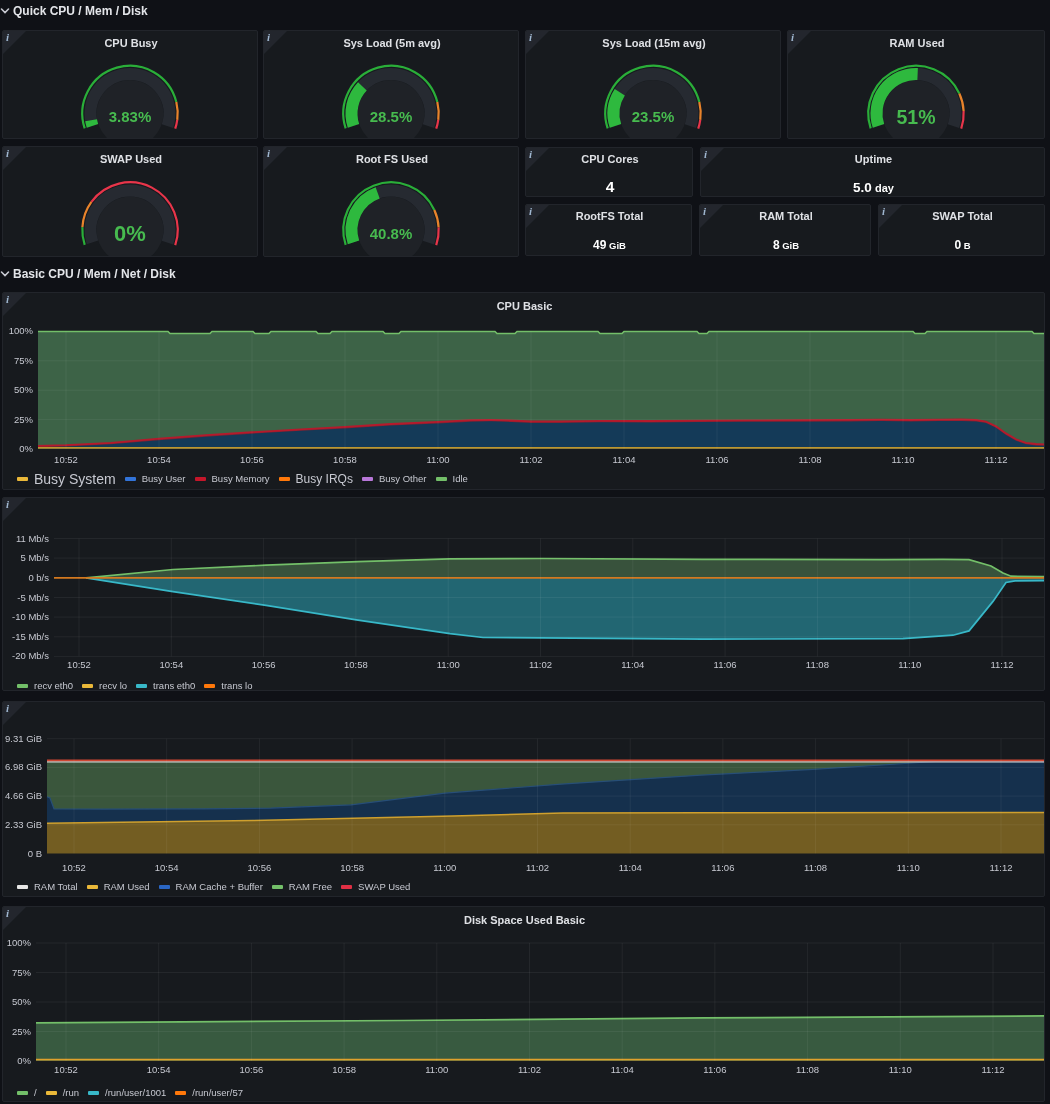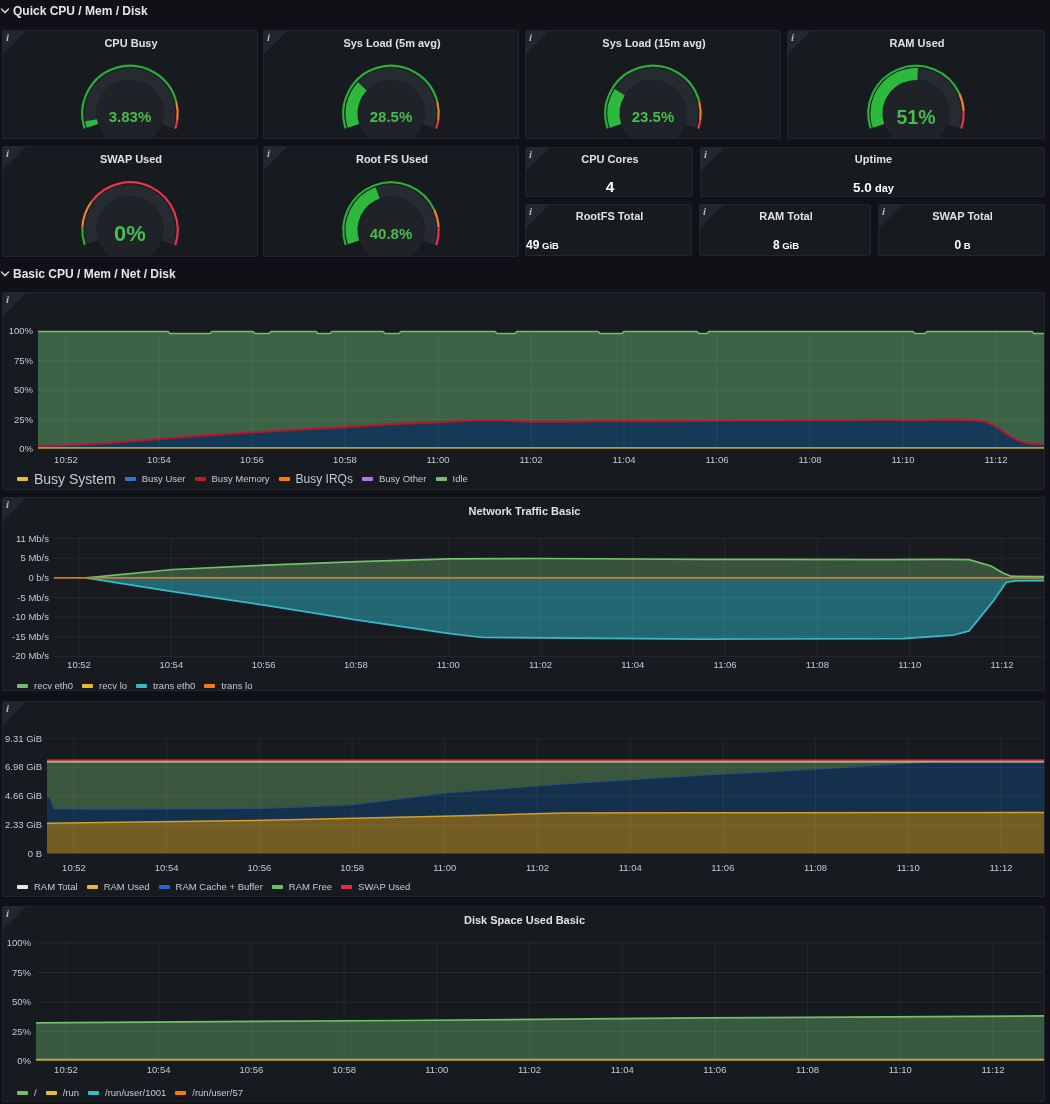--- a/index.html
+++ b/index.html
@@ -112,37 +112,38 @@
     <div class="panel" style="left:700px;top:147px;width:345px;height:50px">
       <div class="corner"></div>
       <span class="info">i</span>
       <div style="position:absolute;left:0;top:5px;width:345px;text-align:center;font-size:11px;font-weight:bold;color:#dfe1e5">Uptime</div>
       <div style="position:absolute;left:0;top:32.2px;width:345px;text-align:center;line-height:1.15;font-size:13.5px;font-weight:bold;color:#ffffff">5.0<span style="font-size:11px"> day</span></div>
     </div>
     <div class="panel" style="left:525px;top:204px;width:167px;height:52px">
       <div class="corner"></div>
       <span class="info">i</span>
       <div style="position:absolute;left:0;top:5px;width:167px;text-align:center;font-size:11px;font-weight:bold;color:#dfe1e5">RootFS Total</div>
-      <div style="position:absolute;left:0;top:33.5px;width:167px;text-align:left;line-height:1.15;font-size:12px;font-weight:bold;color:#ffffff">49<span style="font-size:9.5px"> GiB</span></div>
+      <div style="position:absolute;left:0;top:33.5px;width:167px;text-align:center;line-height:1.15;font-size:12px;font-weight:bold;color:#ffffff">49<span style="font-size:9.5px"> GiB</span></div>
     </div>
     <div class="panel" style="left:699px;top:204px;width:172px;height:52px">
       <div class="corner"></div>
       <span class="info">i</span>
       <div style="position:absolute;left:0;top:5px;width:172px;text-align:center;font-size:11px;font-weight:bold;color:#dfe1e5">RAM Total</div>
       <div style="position:absolute;left:0;top:33.5px;width:172px;text-align:center;line-height:1.15;font-size:12px;font-weight:bold;color:#ffffff">8<span style="font-size:9.5px"> GiB</span></div>
     </div>
     <div class="panel" style="left:878px;top:204px;width:167px;height:52px">
       <div class="corner"></div>
       <span class="info">i</span>
       <div style="position:absolute;left:0;top:5px;width:167px;text-align:center;font-size:11px;font-weight:bold;color:#dfe1e5">SWAP Total</div>
       <div style="position:absolute;left:0;top:33.5px;width:167px;text-align:center;line-height:1.15;font-size:12px;font-weight:bold;color:#ffffff">0<span style="font-size:9.5px"> B</span></div>
     </div>
     <div class="panel" style="left:2px;top:292px;width:1043px;height:198px">
       <div class="corner"></div>
       <span class="info">i</span>
+      <div style="position:absolute;left:0;top:7px;width:1043px;text-align:center;font-size:11px;font-weight:bold;color:#dfe1e5">CPU Basic</div>
       <svg width="1043" height="198" style="position:absolute;left:0;top:0">
         <polygon points="35.0,38.4 165.0,38.4 167.0,40.6 207.0,40.6 209.0,38.4 250.0,38.4 252.0,40.6 266.0,40.6 268.0,38.4 313.0,38.4 315.0,40.6 327.0,40.6 329.0,38.4 380.0,38.4 382.0,40.6 396.0,40.6 398.0,38.4 492.0,38.4 494.0,40.6 512.0,40.6 514.0,38.4 595.0,38.4 597.0,40.6 619.0,40.6 621.0,38.4 694.0,38.4 696.0,40.6 704.0,40.6 706.0,38.4 910.0,38.4 912.0,40.6 922.0,40.6 924.0,38.4 1029.0,38.4 1031.0,40.6 1043.0,40.6 1045.0,38.4 1042.0,38.4 1042.0,156.0 35.0,156.0" fill="#3d6347"></polygon>
         <polyline points="35.0,38.4 165.0,38.4 167.0,40.6 207.0,40.6 209.0,38.4 250.0,38.4 252.0,40.6 266.0,40.6 268.0,38.4 313.0,38.4 315.0,40.6 327.0,40.6 329.0,38.4 380.0,38.4 382.0,40.6 396.0,40.6 398.0,38.4 492.0,38.4 494.0,40.6 512.0,40.6 514.0,38.4 595.0,38.4 597.0,40.6 619.0,40.6 621.0,38.4 694.0,38.4 696.0,40.6 704.0,40.6 706.0,38.4 910.0,38.4 912.0,40.6 922.0,40.6 924.0,38.4 1029.0,38.4 1031.0,40.6 1043.0,40.6 1045.0,38.4 1042.0,38.4" fill="none" stroke="#73bf69" stroke-width="1.5"></polyline>
         <polygon points="35.0,152.8 63.0,152.2 108.0,149.8 156.0,145.7 203.0,142.2 249.0,139.2 298.0,136.3 342.0,133.9 388.0,131.0 435.0,128.9 468.0,127.2 488.0,126.8 508.0,127.5 528.0,128.4 558.0,128.4 598.0,127.8 648.0,128.0 698.0,127.6 748.0,127.4 798.0,127.2 848.0,126.9 878.0,126.7 908.0,127.0 938.0,126.7 958.0,126.4 973.0,127.0 983.0,128.7 993.0,133.4 1003.0,140.4 1013.0,146.3 1023.0,149.8 1033.0,151.0 1042.0,151.5 1042.0,156.0 35.0,156.0" fill="#7e2333"></polygon>
         <polyline points="35.0,152.8 63.0,152.2 108.0,149.8 156.0,145.7 203.0,142.2 249.0,139.2 298.0,136.3 342.0,133.9 388.0,131.0 435.0,128.9 468.0,127.2 488.0,126.8 508.0,127.5 528.0,128.4 558.0,128.4 598.0,127.8 648.0,128.0 698.0,127.6 748.0,127.4 798.0,127.2 848.0,126.9 878.0,126.7 908.0,127.0 938.0,126.7 958.0,126.4 973.0,127.0 983.0,128.7 993.0,133.4 1003.0,140.4 1013.0,146.3 1023.0,149.8 1033.0,151.0 1042.0,151.5" fill="none" stroke="#b51a2c" stroke-width="1.8"></polyline>
         <polygon points="35.0,154.2 63.0,153.6 108.0,151.3 156.0,147.2 203.0,143.7 249.0,140.7 298.0,137.8 342.0,135.4 388.0,132.5 435.0,130.4 468.0,128.7 488.0,128.2 508.0,129.0 528.0,129.9 558.0,129.9 598.0,129.3 648.0,129.4 698.0,129.1 748.0,128.8 798.0,128.7 848.0,128.4 878.0,128.1 908.0,128.5 938.0,128.1 958.0,127.9 973.0,128.5 983.0,130.1 993.0,134.8 1003.0,141.9 1013.0,147.8 1023.0,151.3 1033.0,152.5 1042.0,152.9 1042.0,156.0 35.0,156.0" fill="#143a58"></polygon>
         <line x1="35" y1="154.9" x2="1042" y2="154.9" stroke="#be962d" stroke-width="1.8"></line>
         <line x1="35" y1="126.6" x2="1042" y2="126.6" stroke="rgba(255,255,255,0.06)" stroke-width="1"></line>
         <line x1="35" y1="97.2" x2="1042" y2="97.2" stroke="rgba(255,255,255,0.06)" stroke-width="1"></line>
         <line x1="35" y1="67.8" x2="1042" y2="67.8" stroke="rgba(255,255,255,0.06)" stroke-width="1"></line>
@@ -186,21 +187,20 @@
         <span style="font-size:12px;color:#c7c9d1;line-height:12px;margin-right:9px">Busy IRQs</span>
         <span style="display:inline-block;width:11px;height:4px;border-radius:1px;background:#b877d9;margin-right:6px"></span>
         <span style="font-size:9.5px;color:#c7c9d1;line-height:12px;margin-right:9px">Busy Other</span>
         <span style="display:inline-block;width:11px;height:4px;border-radius:1px;background:#73bf69;margin-right:6px"></span>
         <span style="font-size:9.5px;color:#c7c9d1;line-height:12px;margin-right:9px">Idle</span>
       </div>
     </div>
     <div class="panel" style="left:2px;top:497px;width:1043px;height:194px">
       <div class="corner"></div>
       <span class="info">i</span>
-      <div style="position:absolute;left:0;top:7px;width:1043px;text-align:center;font-size:11px;font-weight:bold;color:#dfe1e5">Network Traffic Basic</div>
       <svg width="1043" height="194" style="position:absolute;left:0;top:0">
         <polygon points="83.0,79.8 170.0,93.6 263.0,107.3 355.0,122.2 447.0,135.6 480.0,139.5 700.0,141.1 900.0,140.7 950.0,137.2 966.0,132.9 990.0,103.4 1003.0,84.5 1012.0,82.9 1043.0,82.6 1043.0,79.8 83.0,79.8" fill="#226672"></polygon>
         <polyline points="83.0,79.8 170.0,93.6 263.0,107.3 355.0,122.2 447.0,135.6 480.0,139.5 700.0,141.1 900.0,140.7 950.0,137.2 966.0,132.9 990.0,103.4 1003.0,84.5 1012.0,82.9 1043.0,82.6" fill="none" stroke="#38b8c8" stroke-width="1.7"></polyline>
         <polygon points="83.0,79.8 170.0,71.5 263.0,67.2 355.0,63.7 447.0,60.9 540.0,60.5 700.0,61.3 880.0,61.7 940.0,61.3 966.0,61.7 988.0,68.0 1000.0,75.1 1008.0,78.2 1043.0,78.6 1043.0,79.8 83.0,79.8" fill="#38523c"></polygon>
         <polyline points="83.0,79.8 170.0,71.5 263.0,67.2 355.0,63.7 447.0,60.9 540.0,60.5 700.0,61.3 880.0,61.7 940.0,61.3 966.0,61.7 988.0,68.0 1000.0,75.1 1008.0,78.2 1043.0,78.6" fill="none" stroke="#73bf69" stroke-width="1.7"></polyline>
         <line x1="51" y1="79.8" x2="1042" y2="79.8" stroke="#d4791f" stroke-width="1.7"></line>
         <line x1="51" y1="40.5" x2="1042" y2="40.5" stroke="rgba(255,255,255,0.06)" stroke-width="1"></line>
         <line x1="51" y1="60.1" x2="1042" y2="60.1" stroke="rgba(255,255,255,0.06)" stroke-width="1"></line>
         <line x1="51" y1="99.5" x2="1042" y2="99.5" stroke="rgba(255,255,255,0.06)" stroke-width="1"></line>
         <line x1="51" y1="119.1" x2="1042" y2="119.1" stroke="rgba(255,255,255,0.06)" stroke-width="1"></line>

